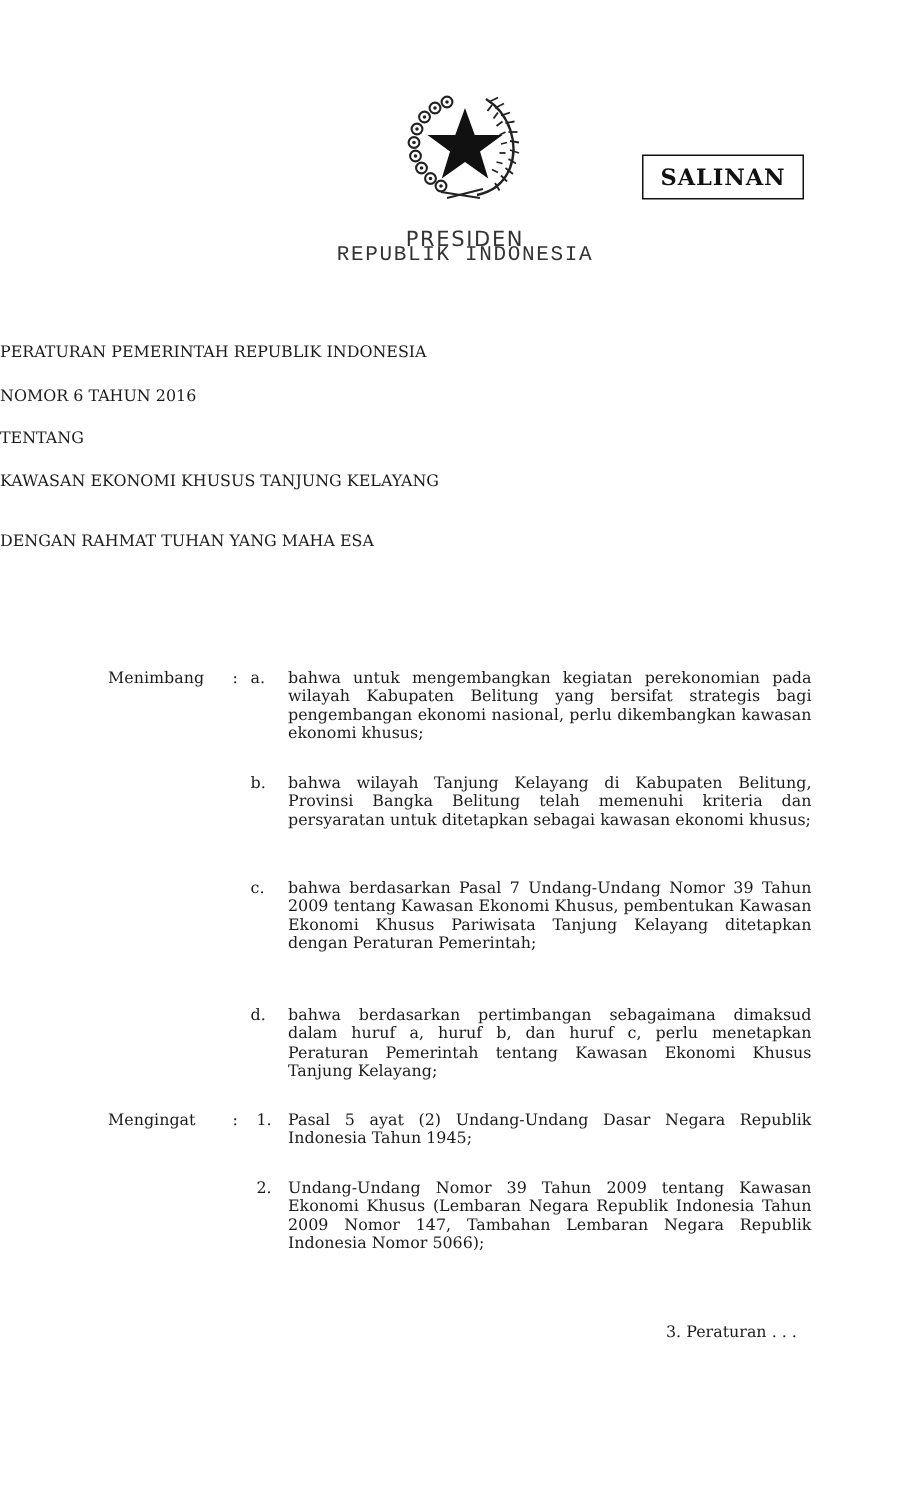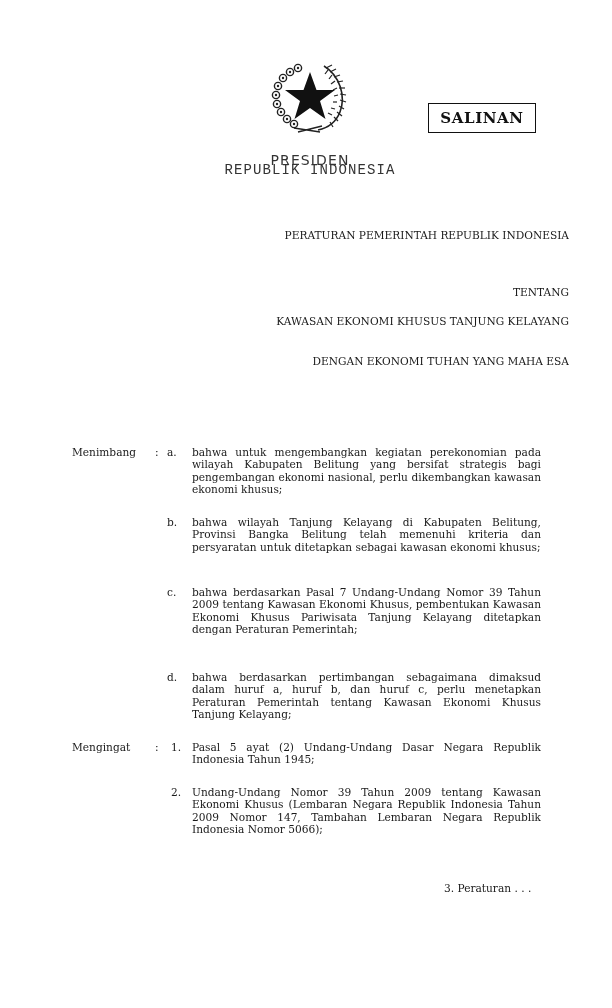--- a/index.html
+++ b/index.html
@@ -55,21 +55,21 @@
     font-family: "DejaVu Serif", "Liberation Serif", serif;
     font-weight: bold;
     font-size: 15px;
     letter-spacing: 0.6px;
     color: #111;
   }
   .center-line {
     position: absolute;
     left: 0;
     width: 569px;
-    text-align: right;
+    text-align: left;
     font-size: 10.6px;
     line-height: 13px;
     white-space: nowrap;
   }
   .label-col {
     position: absolute;
     left: 72px;
     font-size: 10.6px;
     line-height: 12.6px;
   }
@@ -164,24 +164,25 @@
       <polygon points="42,14 48.5,32 67,32 52,43 57.5,61 42,50 26.5,61 32,43 17,32 35.5,32" fill="#111"></polygon>
     </svg>
   </div>
 
   <div class="presiden-caption l1">PRESIDEN</div>
   <div class="presiden-caption l2">REPUBLIK INDONESIA</div>
 
   <div class="salinan">SALINAN</div>
 
   <div class="center-line" style="top:229px">PERATURAN PEMERINTAH REPUBLIK INDONESIA</div>
+  <div class="center-line" style="top:258px">NOMOR 6 TAHUN 2016</div>
   <div class="center-line" style="top:286px">TENTANG</div>
   <div class="center-line" style="top:315px">KAWASAN EKONOMI KHUSUS TANJUNG KELAYANG</div>
 
-  <div class="center-line" style="top:355px">DENGAN EKONOMI TUHAN YANG MAHA ESA</div>
+  <div class="center-line" style="top:355px">DENGAN RAHMAT TUHAN YANG MAHA ESA</div>
 
   <div class="label-col" style="top:446px">Menimbang</div>
   <div class="colon" style="top:446px">:</div>
 
   <div class="item" style="top:446px">
     <span class="marker">a.</span>
     <div class="text">bahwa untuk mengembangkan kegiatan perekonomian pada wilayah Kabupaten Belitung yang bersifat strategis bagi pengembangan ekonomi nasional, perlu dikembangkan kawasan ekonomi khusus;</div>
   </div>
 
   <div class="item" style="top:516px">

